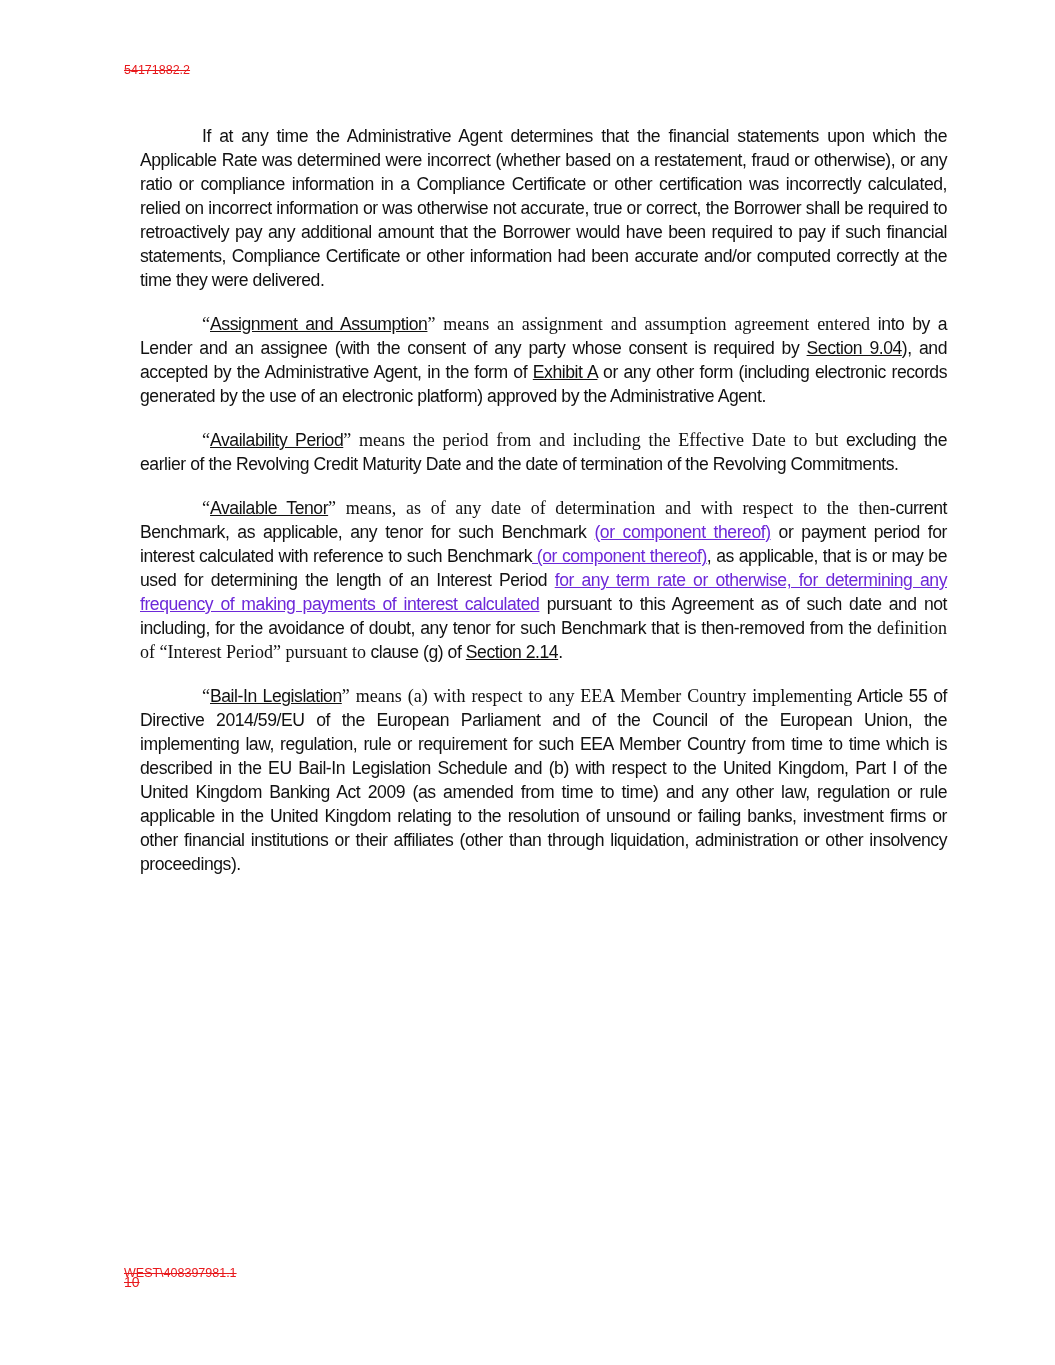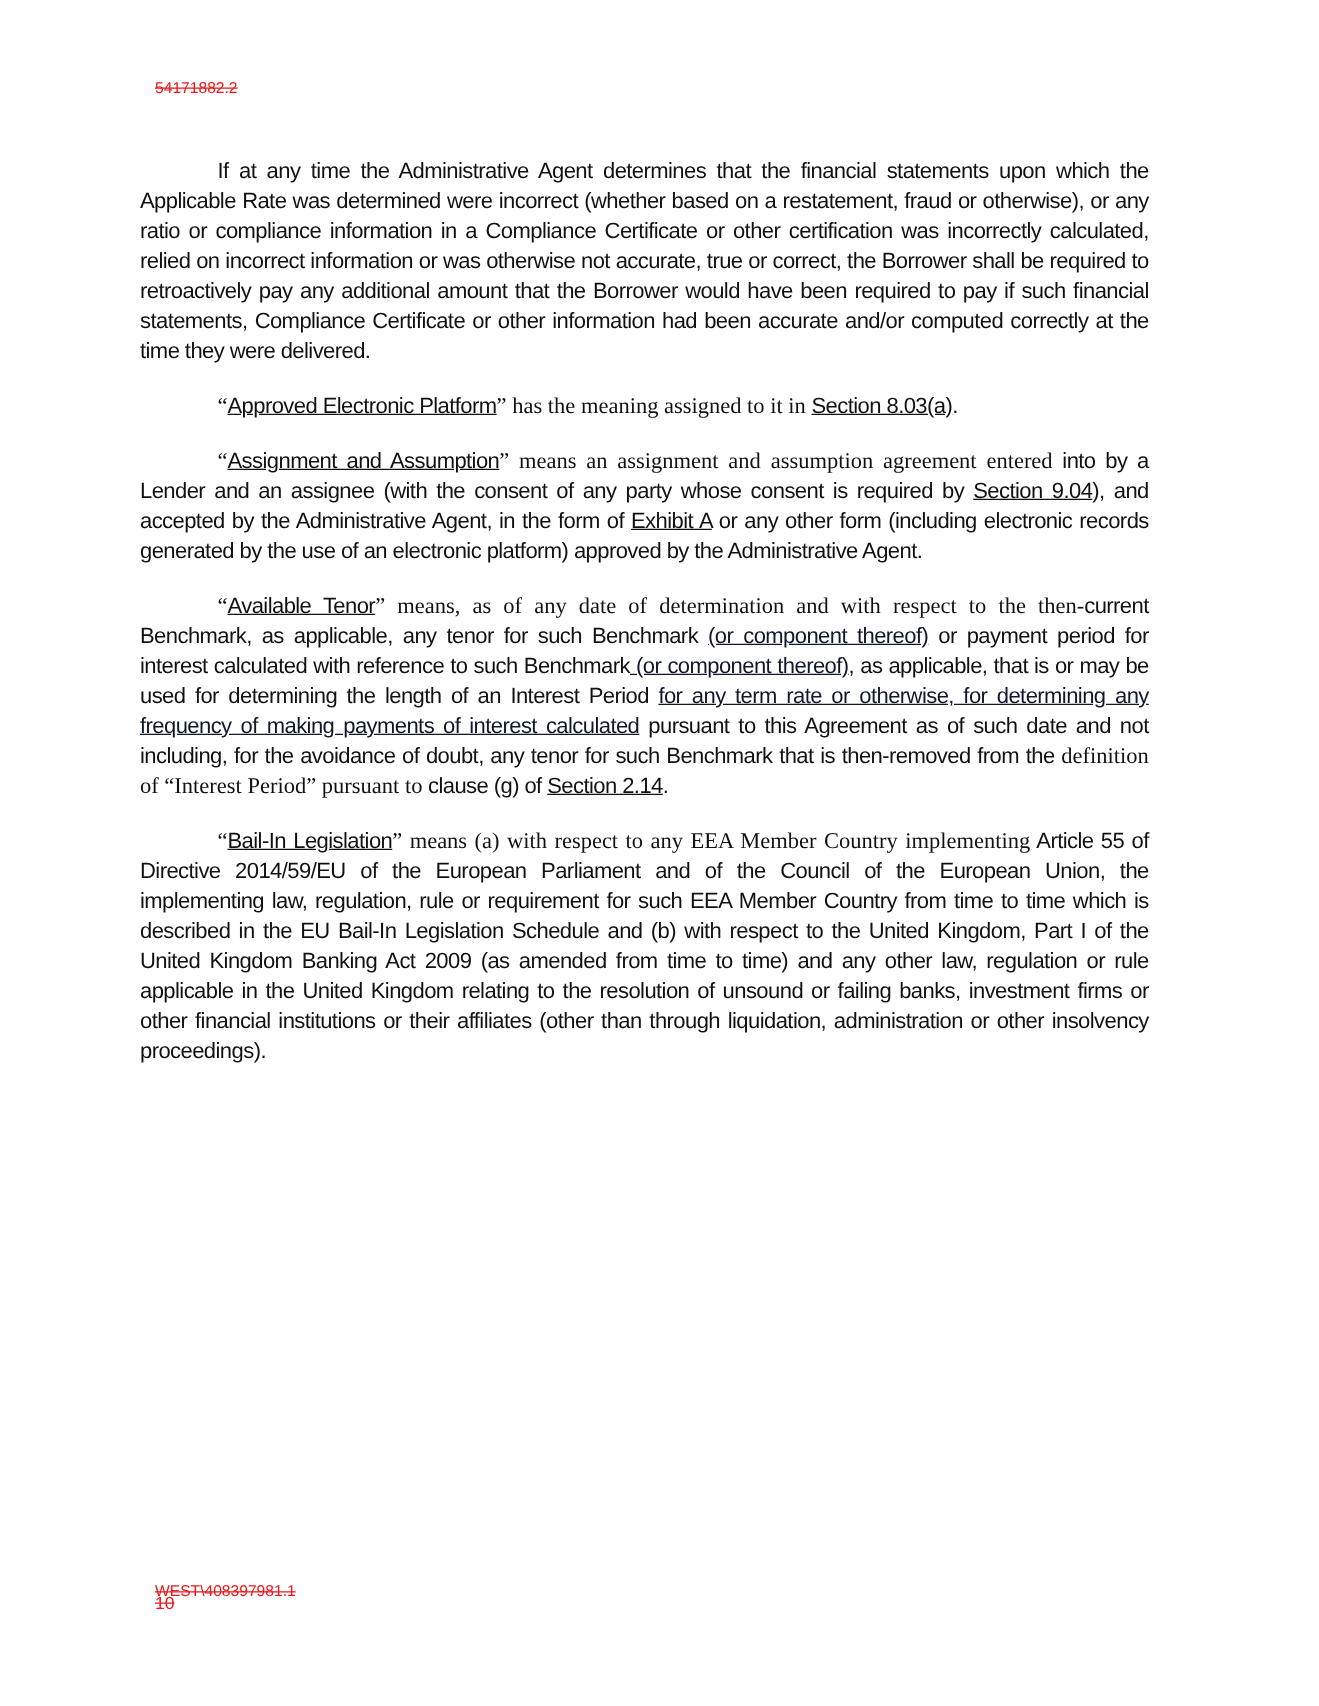--- a/index.html
+++ b/index.html
@@ -4,31 +4,31 @@
 <style>
   html, body { margin: 0; padding: 0; background: #ffffff; }
   body { width: 1055px; height: 1365px; position: relative; overflow: hidden; }
   .page { position: absolute; left: 0; top: 0; width: 1055px; height: 1087px; background: #fff; }
   .hdr {
     position: absolute; left: 124px; top: 63px;
     font-family: "Liberation Sans", sans-serif; font-size: 12.5px;
     color: #e8191c; text-decoration: line-through;
   }
   .body {
-    position: absolute; left: 112px; top: 124px; width: 807px;
+    position: absolute; left: 140px; top: 124px; width: 807px;
     font-family: "Liberation Sans", sans-serif; font-size: 17.6px;
     line-height: 24px; color: #111;
     letter-spacing: -0.45px;
   }
   .para { text-align: justify; text-indent: 62px; margin: 0 0 20px 0; }
   .para.first { margin-bottom: 20px; }
   .serif { font-family: "Liberation Serif", serif; font-size: 18px; letter-spacing: 0; }
   .term { text-decoration: underline; }
   .ref { text-decoration: underline; }
-  .ins { color: #0f172a; text-decoration: underline; margin-top: 24px; }
+  .ins { color: #6d28d9; text-decoration: underline; margin-top: 24px; }
   .pnum {
     position: absolute; left: 124px; top: 1226px;
     font-family: "Liberation Sans", sans-serif; font-size: 14px;
     color: #e8191c; text-decoration: line-through; margin-top: 48px;
   }
   .ftr {
     position: absolute; left: 124px; top: 1266px;
     font-family: "Liberation Sans", sans-serif; font-size: 12.5px;
     color: #e8191c; text-decoration: line-through;
   }
@@ -37,26 +37,26 @@
 <body>
 
 <div class="page">
 
   <div class="hdr">54171882.2</div>
 
   <div class="body">
 
     <p class="para first"><span>If at any time the Administrative Agent determines that the financial statements upon which the Applicable Rate was determined were incorrect (whether based on a restatement, fraud or otherwise), or any ratio or compliance information in a Compliance Certificate or other certification was incorrectly calculated, relied on incorrect information or was otherwise not accurate, true or correct, the Borrower shall be required to retroactively pay any additional amount that the Borrower would have been required to pay if such financial statements, Compliance Certificate or other information had been accurate and/or computed correctly at the time they were delivered.</span></p>
 
-    <p class="para"><span class="serif">“</span><span class="term">Approved Electronic Platform</span><span class="serif">” has the meaning assigned to it in </span><span class="ref">Section 8.03(a)</span><span>.</span></p>
 
 
 
     <p class="para"><span class="serif">“</span><span class="term">Assignment and Assumption</span><span class="serif">” means an assignment and assumption agreement entered</span><span> into by a Lender and an assignee (with the consent of any party whose consent is required by </span><span class="ref">Section 9.04</span><span>), and accepted by the Administrative Agent, in the form of </span><span class="ref">Exhibit A</span><span> or any other form (including electronic records generated by the use of an electronic platform) approved by the Administrative Agent.</span></p>
 
+    <p class="para"><span class="serif">“</span><span class="term">Availability Period</span><span class="serif">” means the period from and including the Effective Date to but</span><span> excluding the earlier of the Revolving Credit Maturity Date and the date of termination of the Revolving Commitments.</span></p>
 
     <p class="para"><span class="serif">“</span><span class="term">Available Tenor</span><span class="serif">” means, as of any date of determination and with respect to the then-</span><span>current Benchmark, as applicable, any tenor for such Benchmark </span><span class="ins">(or component thereof)</span><span> or payment period for interest calculated with reference to such Benchmark</span><span class="ins"> (or component thereof)</span><span>, as applicable, that is or may be used for determining the length of an Interest Period </span><span class="ins">for any term rate or otherwise, for determining any frequency of making payments of interest calculated</span><span> pursuant to this Agreement as of such date and not including, for the avoidance of doubt, any tenor for such Benchmark that is then-removed from the </span><span class="serif">definition of “Interest Period” pursuant to</span><span> clause (g) of </span><span class="ref">Section 2.14</span><span>.</span></p>
 
 
     <p class="para"><span class="serif">“</span><span class="term">Bail-In Legislation</span><span class="serif">” means (a) with respect to any EEA Member Country implementing</span><span> Article 55 of Directive 2014/59/EU of the European Parliament and of the Council of the European Union, the implementing law, regulation, rule or requirement for such EEA Member Country from time to time which is described in the EU Bail-In Legislation Schedule and (b) with respect to the United Kingdom,  Part I of the United Kingdom Banking Act 2009 (as amended from time to time) and any other law, regulation or rule applicable in the United Kingdom relating to the resolution of unsound or failing banks, investment firms or other financial institutions or their affiliates (other than through liquidation, administration or other insolvency proceedings).</span></p>
 
   </div>
 
   <div class="pnum">10</div>
   <div class="ftr">WEST\408397981.1</div>

